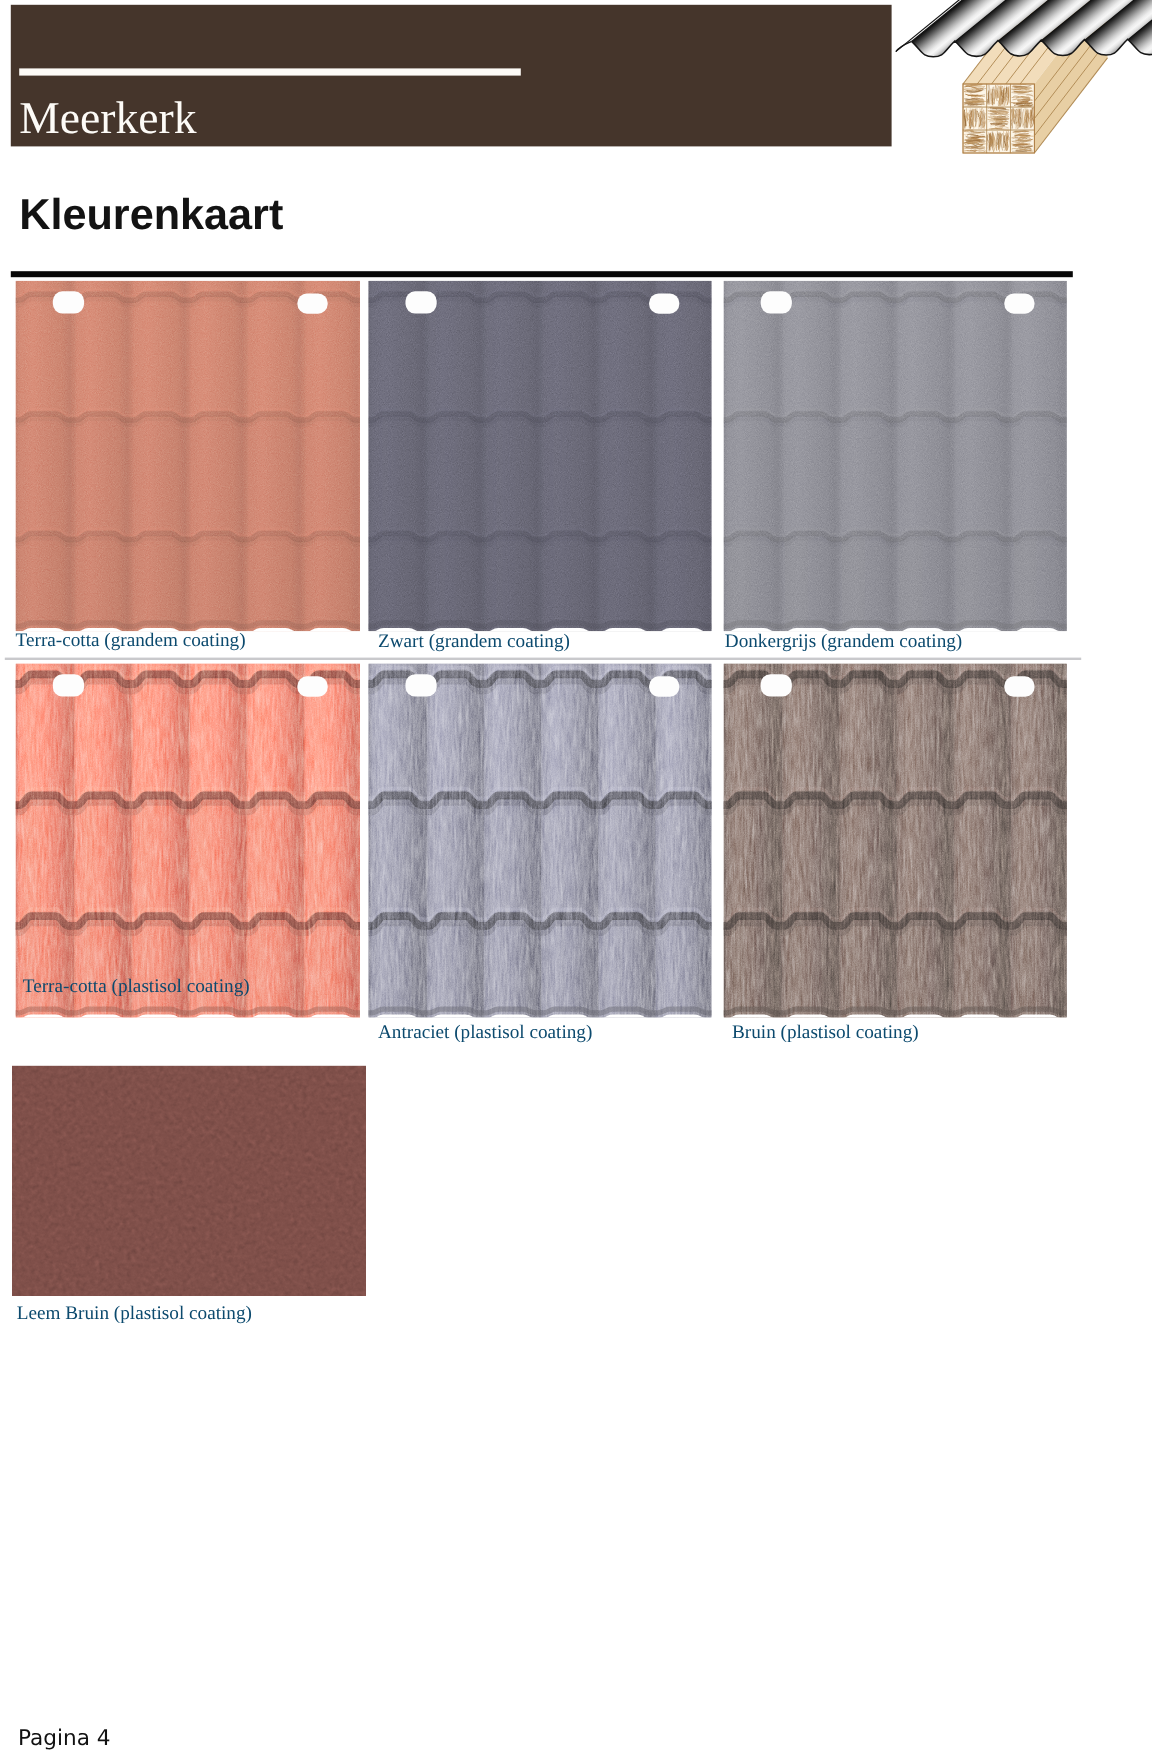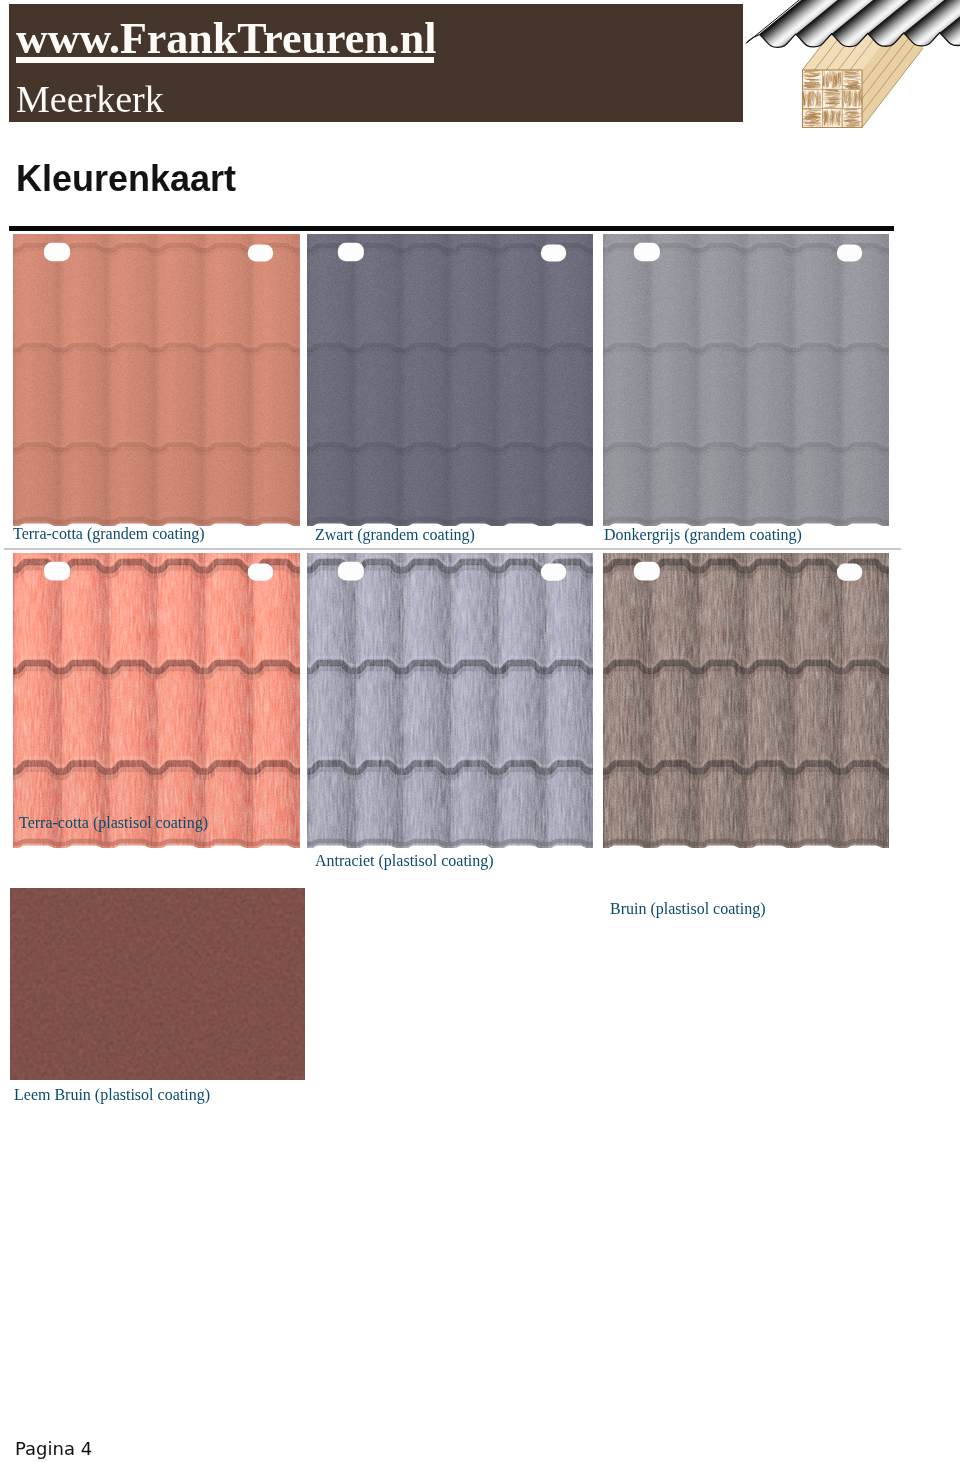--- a/index.html
+++ b/index.html
@@ -30,21 +30,20 @@
 
   .footer-page{position:absolute;left:15px;top:1440px;font-family:"DejaVu Sans",sans-serif;
                font-size:18px;color:#111;line-height:1;}
 </style>
 </head>
 <body>
 
 <div class="page">
 
   <div class="hdr-band"></div>
-  <div class="hdr-url">www.FrankTreuren.nl</div>
   <div class="hdr-url-underline"></div>
   <div class="hdr-city">Meerkerk</div>
 
   <div class="hdr-illu" id="illu"><svg width="214" height="140" viewBox="0 0 214 140" xmlns="http://www.w3.org/2000/svg">
         <defs>
           <linearGradient id="cg0" gradientUnits="userSpaceOnUse" x1="13.70" y1="34.50" x2="31.33" y2="56.11">
             <stop offset="0" stop-color="#0a0a0a"></stop>
             <stop offset="0.04" stop-color="#191919"></stop>
             <stop offset="0.1" stop-color="#2f2f2f"></stop>
             <stop offset="0.18" stop-color="#525252"></stop>
@@ -1127,21 +1126,21 @@
           <rect x="237.5" y="0" width="1.6" height="295" fill="#766963" opacity="0.30"></rect>
           <rect x="239.2" y="0" width="1.2" height="295" fill="#af9b93" opacity="0.22"></rect>
           <rect width="286" height="295" filter="url(#nt5)" style="mix-blend-mode:overlay"></rect>
           <rect width="286" height="295" filter="url(#n2t5)" style="mix-blend-mode:overlay"></rect>
           <path d="M -47.67 291.00 L -44.81 291.00 C -40.04 291.00 -39.56 288.00 -34.80 288.00 L -14.30 288.00 C -9.53 288.00 -8.58 291.00 -3.81 291.00 L 0.00 291.00 L 2.86 291.00 C 7.63 291.00 8.10 288.00 12.87 288.00 L 33.37 288.00 C 38.13 288.00 39.09 291.00 43.85 291.00 L 47.67 291.00 L 50.53 291.00 C 55.29 291.00 55.77 288.00 60.54 288.00 L 81.03 288.00 C 85.80 288.00 86.75 291.00 91.52 291.00 L 95.33 291.00 L 98.19 291.00 C 102.96 291.00 103.44 288.00 108.20 288.00 L 128.70 288.00 C 133.47 288.00 134.42 291.00 139.19 291.00 L 143.00 291.00 L 145.86 291.00 C 150.63 291.00 151.10 288.00 155.87 288.00 L 176.37 288.00 C 181.13 288.00 182.09 291.00 186.85 291.00 L 190.67 291.00 L 193.53 291.00 C 198.29 291.00 198.77 288.00 203.54 288.00 L 224.03 288.00 C 228.80 288.00 229.75 291.00 234.52 291.00 L 238.33 291.00 L 241.19 291.00 C 245.96 291.00 246.44 288.00 251.20 288.00 L 271.70 288.00 C 276.47 288.00 277.42 291.00 282.19 291.00 L 286.00 291.00 L 288.86 291.00 C 293.63 291.00 294.10 288.00 298.87 288.00 L 319.37 288.00 C 324.13 288.00 325.09 291.00 329.85 291.00 L 333.67 291.00" fill="none" stroke="#584e4a" stroke-width="4.4" stroke-linejoin="round" opacity="0.42"></path>
           <path d="M -47.67 295.40 L -44.81 295.40 C -40.04 295.40 -39.56 292.40 -34.80 292.40 L -14.30 292.40 C -9.53 292.40 -8.58 295.40 -3.81 295.40 L 0.00 295.40 L 2.86 295.40 C 7.63 295.40 8.10 292.40 12.87 292.40 L 33.37 292.40 C 38.13 292.40 39.09 295.40 43.85 295.40 L 47.67 295.40 L 50.53 295.40 C 55.29 295.40 55.77 292.40 60.54 292.40 L 81.03 292.40 C 85.80 292.40 86.75 295.40 91.52 295.40 L 95.33 295.40 L 98.19 295.40 C 102.96 295.40 103.44 292.40 108.20 292.40 L 128.70 292.40 C 133.47 292.40 134.42 295.40 139.19 295.40 L 143.00 295.40 L 145.86 295.40 C 150.63 295.40 151.10 292.40 155.87 292.40 L 176.37 292.40 C 181.13 292.40 182.09 295.40 186.85 295.40 L 190.67 295.40 L 193.53 295.40 C 198.29 295.40 198.77 292.40 203.54 292.40 L 224.03 292.40 C 228.80 292.40 229.75 295.40 234.52 295.40 L 238.33 295.40 L 241.19 295.40 C 245.96 295.40 246.44 292.40 251.20 292.40 L 271.70 292.40 C 276.47 292.40 277.42 295.40 282.19 295.40 L 286.00 295.40 L 288.86 295.40 C 293.63 295.40 294.10 292.40 298.87 292.40 L 319.37 292.40 C 324.13 292.40 325.09 295.40 329.85 295.40 L 333.67 295.40 L 333.6666666666667 303 L -47.666666666666664 303 Z" fill="#ffffff"></path>
           <rect x="30.9" y="8.8" width="26.0" height="18.6" rx="8" fill="#fdfdfd"></rect>
           <rect x="233.9" y="10.6" width="25.2" height="17.1" rx="8" fill="#fdfdfd"></rect>
         </svg>
       </div>
-      <div class="label" style="left: 610px; top: 853px; margin-top: 48px;">Bruin (plastisol coating)</div>
+      <div class="label" style="left: 610px; top: 853px;">Bruin (plastisol coating)</div>
       <div class="swatch" style="left: 10px; top: 888px; width: 295px; height: 192px;">
         <svg width="295" height="192" viewBox="0 0 295 192" xmlns="http://www.w3.org/2000/svg">
           <defs>
             <filter id="nf6" x="0" y="0" width="100%" height="100%" color-interpolation-filters="sRGB">
               <feTurbulence type="fractalNoise" baseFrequency="0.26" numOctaves="3" seed="31" result="nz"></feTurbulence>
               <feColorMatrix in="nz" type="matrix" values="0 0 0 0 0  0 0 0 0 0  0 0 0 0 0  0.3333 0.3333 0.3333 0 0" result="a"></feColorMatrix>
               <feFlood flood-color="#ffffff" result="w"></feFlood>
               <feComposite in="w" in2="a" operator="in" result="c"></feComposite>
               <feFlood flood-color="#000000" result="k"></feFlood>
               <feComposite in="c" in2="k" operator="over" result="gray"></feComposite>

